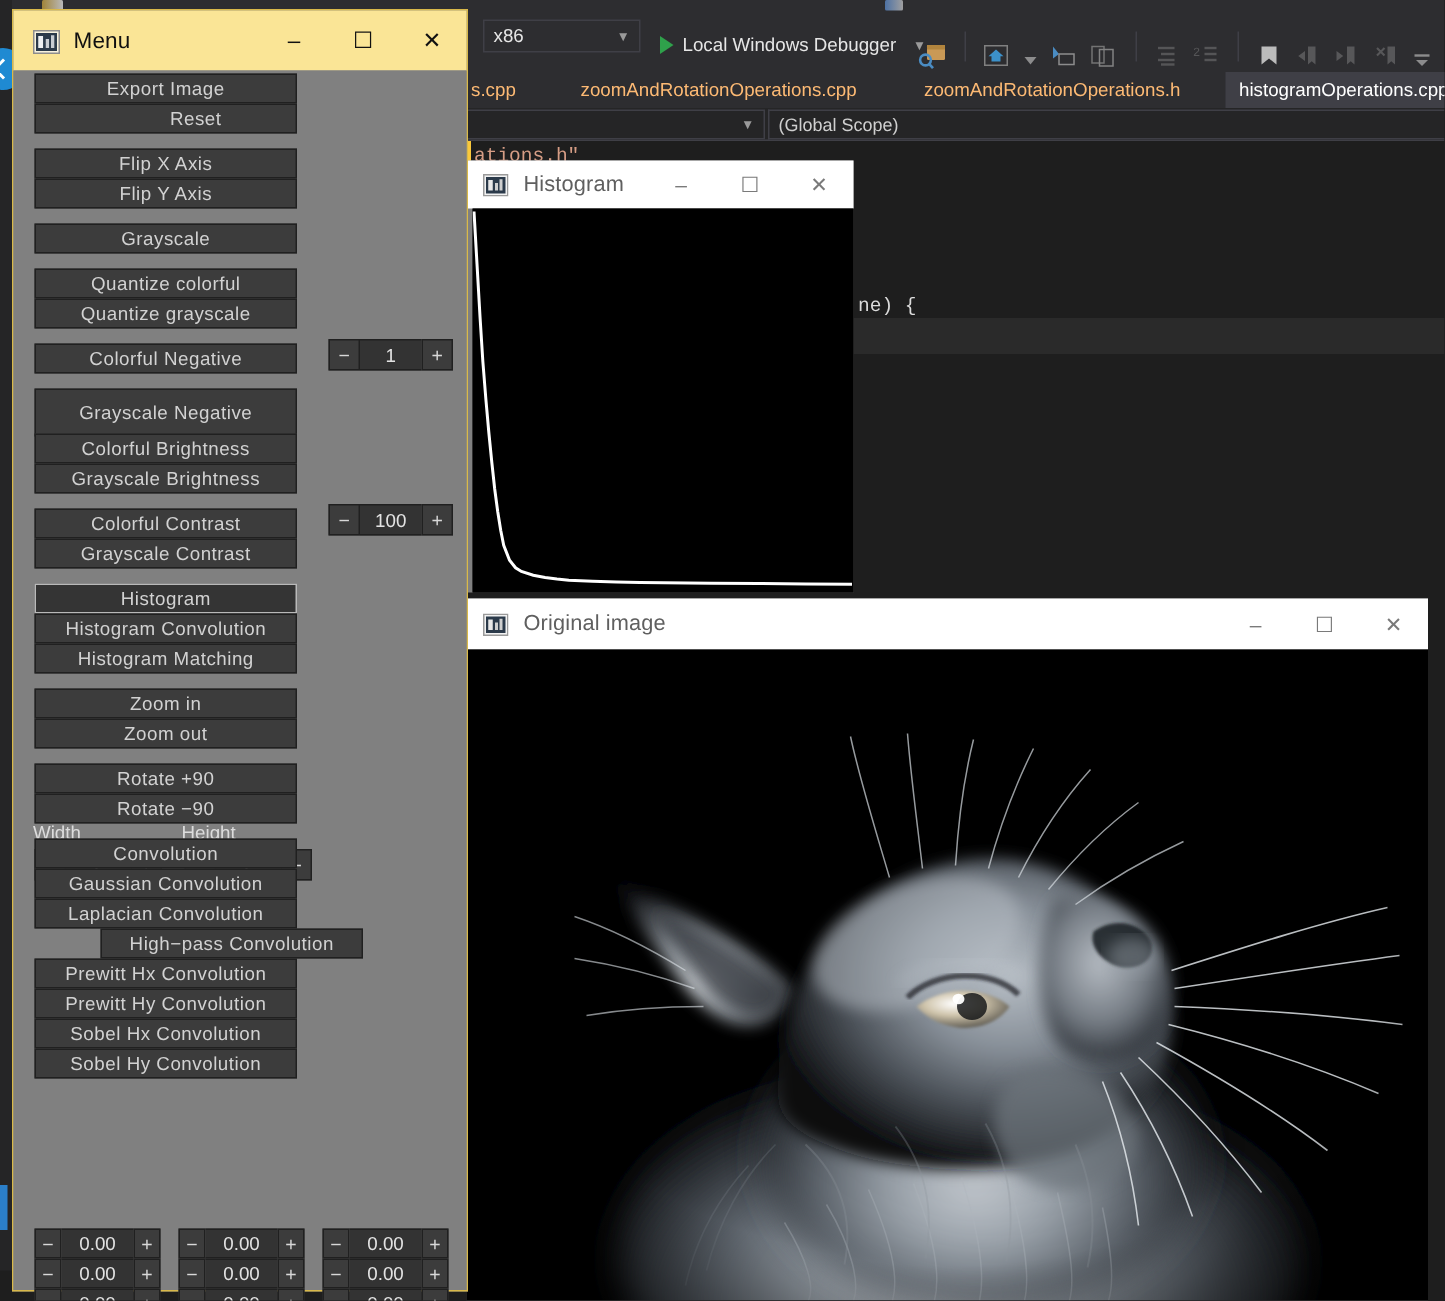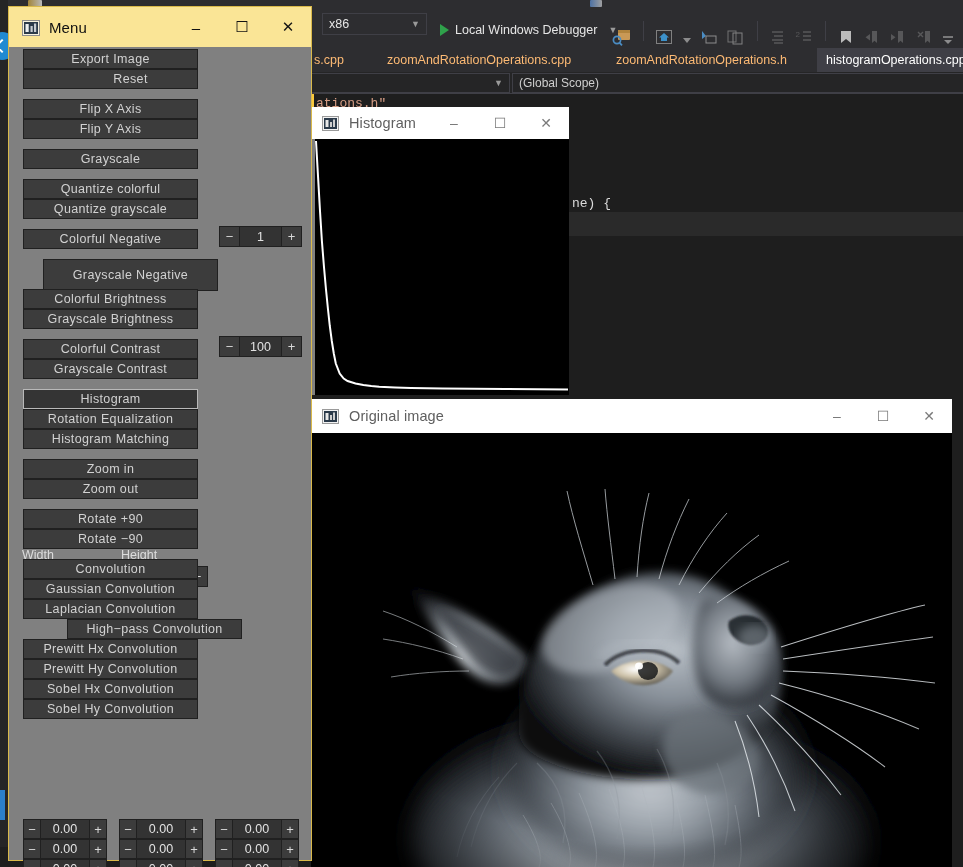--- a/index.html
+++ b/index.html
@@ -544,40 +544,40 @@
         </div>
         <div class="mbtn" style="left: 14px; top: 132px; width: 175px; height: 20px;">
           <span>Quantize colorful</span>
         </div>
         <div class="mbtn" style="left: 14px; top: 152px; width: 175px; height: 20px;">
           <span>Quantize grayscale</span>
         </div>
         <div class="mbtn" style="left: 14px; top: 182px; width: 175px; height: 20px;">
           <span>Colorful Negative</span>
         </div>
-        <div class="mbtn" style="left: 14px; top: 212px; width: 175px; height: 32px; margin-left: 20px;">
+        <div class="mbtn" style="left: 14px; top: 212px; width: 175px; height: 32px;">
           <span>Grayscale Negative</span>
         </div>
         <div class="mbtn" style="left: 14px; top: 242px; width: 175px; height: 20px;">
           <span>Colorful Brightness</span>
         </div>
         <div class="mbtn" style="left: 14px; top: 262px; width: 175px; height: 20px;">
           <span>Grayscale Brightness</span>
         </div>
         <div class="mbtn" style="left: 14px; top: 292px; width: 175px; height: 20px;">
           <span>Colorful Contrast</span>
         </div>
         <div class="mbtn" style="left: 14px; top: 312px; width: 175px; height: 20px;">
           <span>Grayscale Contrast</span>
         </div>
         <div class="mbtn focus" style="left: 14px; top: 342px; width: 175px; height: 20px;">
           <span>Histogram</span>
         </div>
         <div class="mbtn" style="left: 14px; top: 362px; width: 175px; height: 20px;">
-          <span>Rotation Equalization</span>
+          <span>Histogram Convolution</span>
         </div>
         <div class="mbtn" style="left: 14px; top: 382px; width: 175px; height: 20px;">
           <span>Histogram Matching</span>
         </div>
         <div class="mbtn" style="left: 14px; top: 412px; width: 175px; height: 20px;">
           <span>Zoom in</span>
         </div>
         <div class="mbtn" style="left: 14px; top: 432px; width: 175px; height: 20px;">
           <span>Zoom out</span>
         </div>

